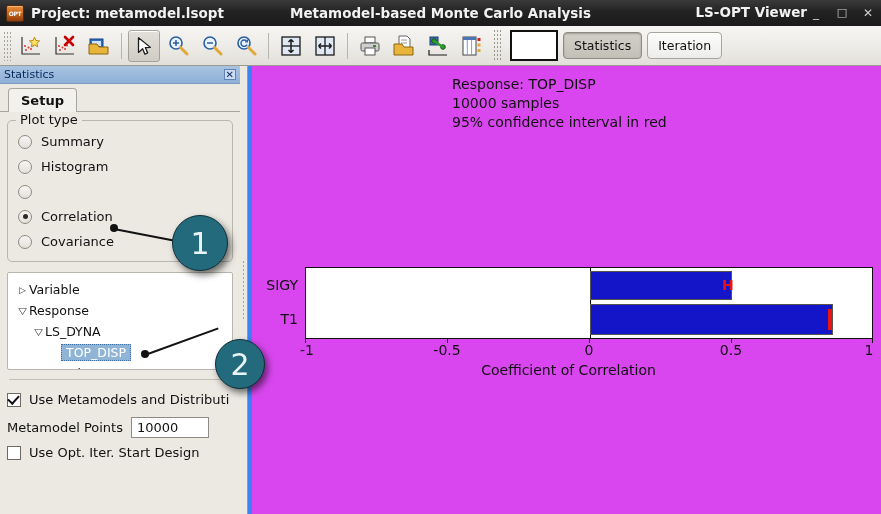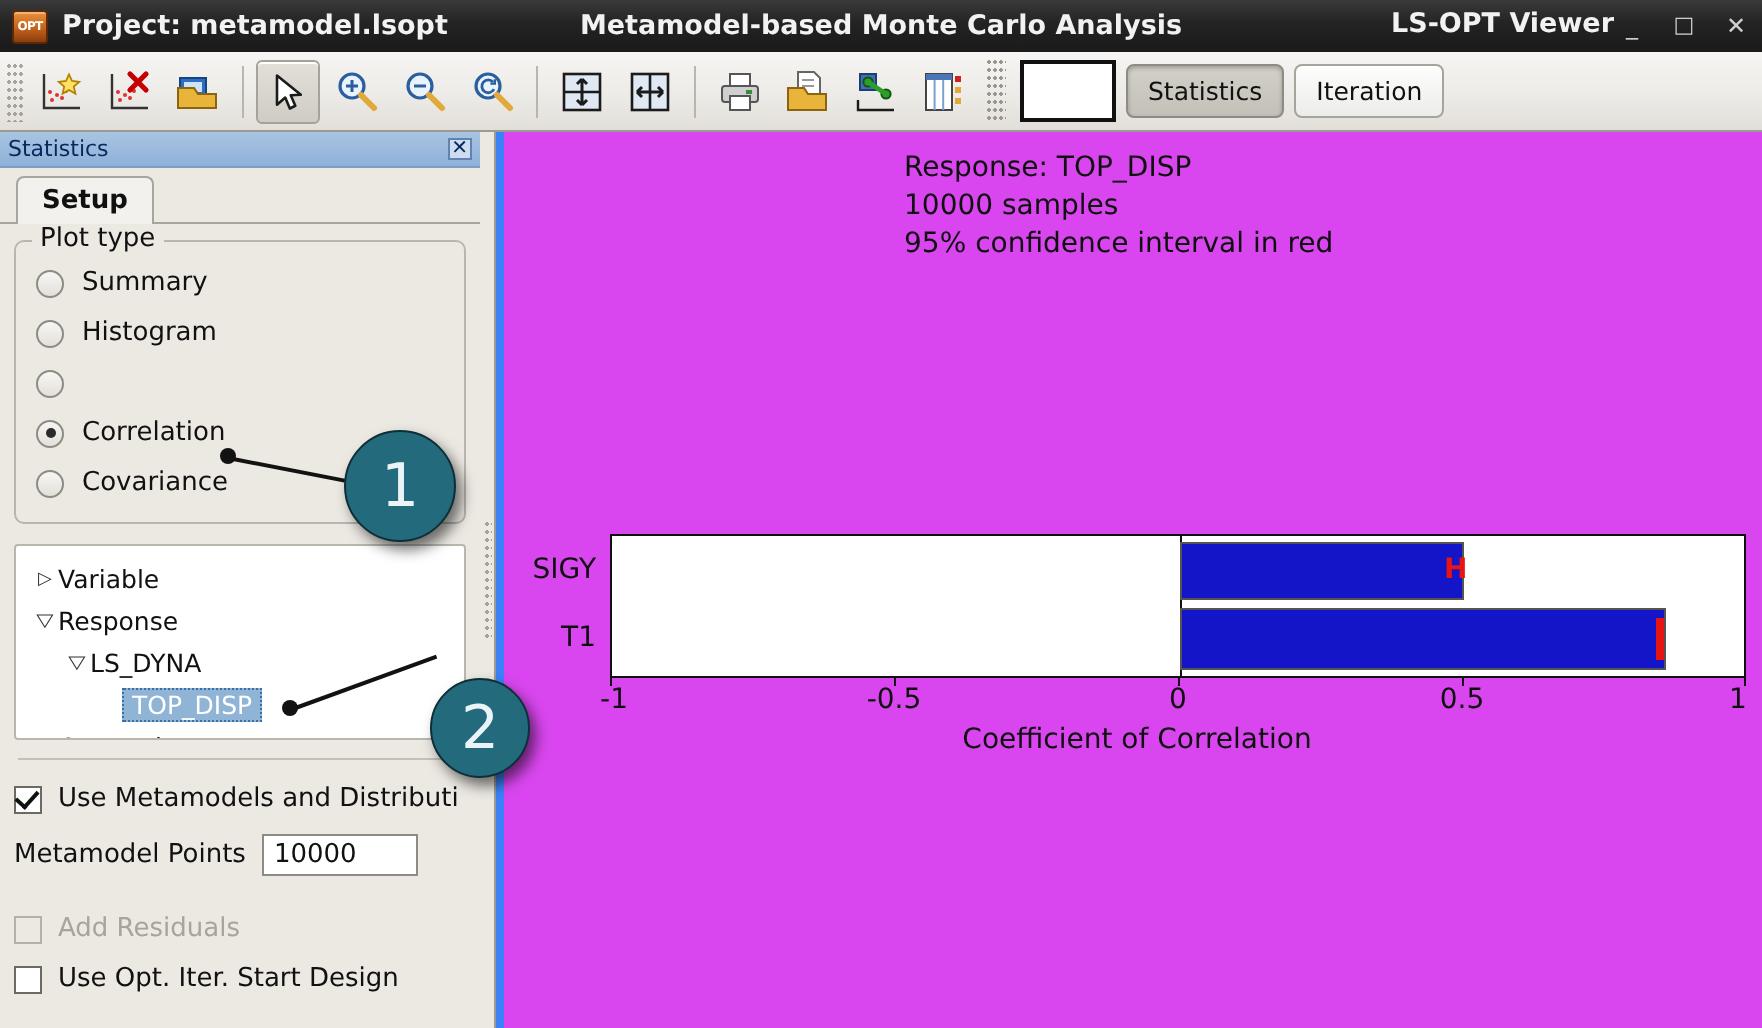--- a/index.html
+++ b/index.html
@@ -133,21 +133,21 @@
     width:12px;height:12px;border:1px solid #6d6a64;background:#fff;margin-right:8px;flex:none;
     position:relative;
   }
   .check.on::after{
     content:"";position:absolute;left:2px;top:-1px;width:5px;height:9px;
     border:solid #111;border-width:0 2px 2px 0;transform:rotate(42deg);
   }
   .check.dis{border-color:#b4b1aa;background:#ece9e3;}
   .clabel{font-size:13px;color:#111;}
   .clabel.dis{color:#a7a49c;}
-  .field-row{display:flex;align-items:center;margin:5px 0 14px 0;}
+  .field-row{display:flex;align-items:center;margin:5px 0 2px 0;}
   .txtinput{
     width:78px;height:21px;border:1px solid #8e8b84;background:#fff;
     font-size:13px;color:#111;padding:0 5px;box-sizing:border-box;
     font-family:"DejaVu Sans","Liberation Sans",sans-serif;
     display:flex;align-items:center;margin-left:8px;
   }
 
   
   .splitter{
     position:absolute;left:240px;top:66px;width:7px;height:448px;
@@ -406,24 +406,20 @@
       <div class="check-row">
         <span class="check on"></span>
         <span class="clabel">Use Metamodels and Distributi</span>
       </div>
 
       <div class="field-row">
         <span class="clabel">Metamodel Points</span>
         <span class="txtinput">10000</span>
       </div>
 
-      <div class="check-row">
-        <span class="check dis"></span>
-        <span class="clabel dis">Add Residuals</span>
-      </div>
 
       <div class="check-row">
         <span class="check"></span>
         <span class="clabel">Use Opt. Iter. Start Design</span>
       </div>
 
     </div>
   </div>
 
   <div class="splitter">

